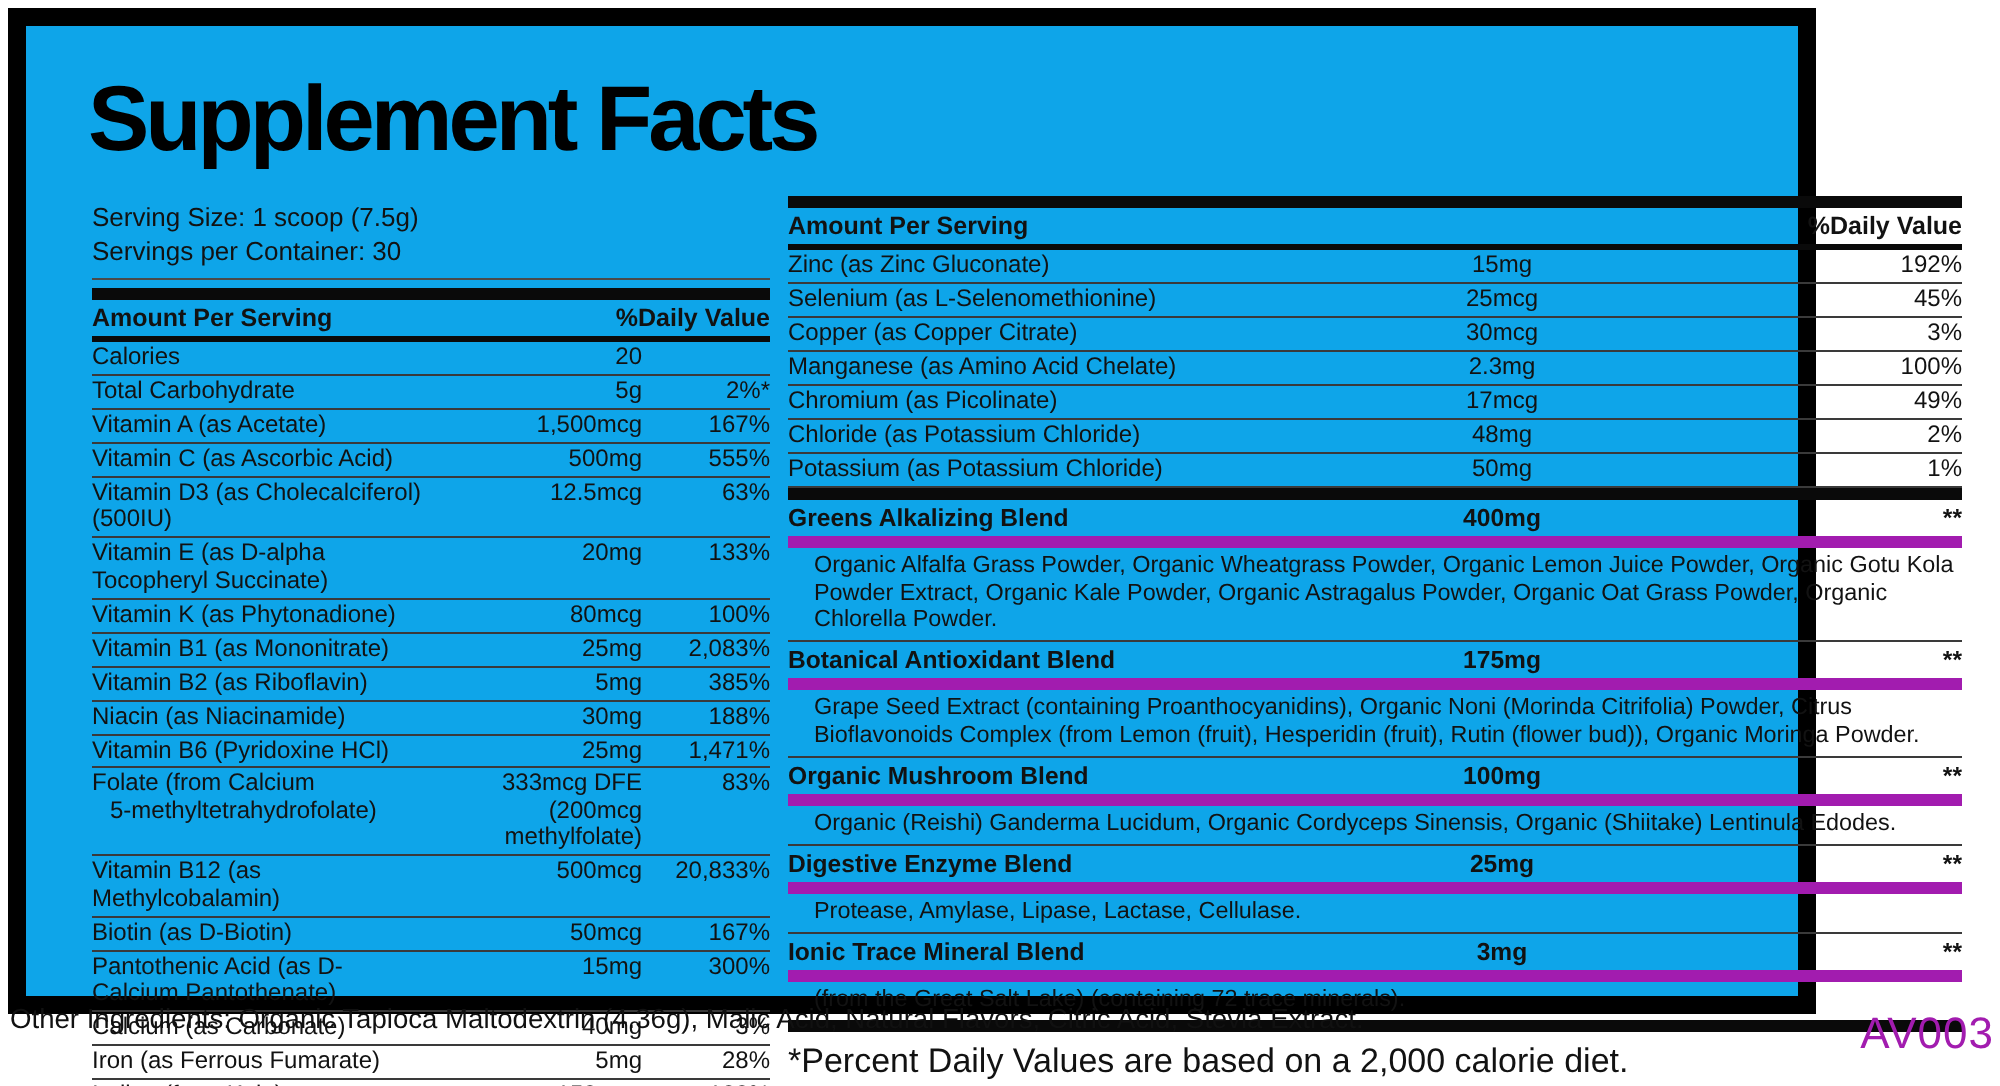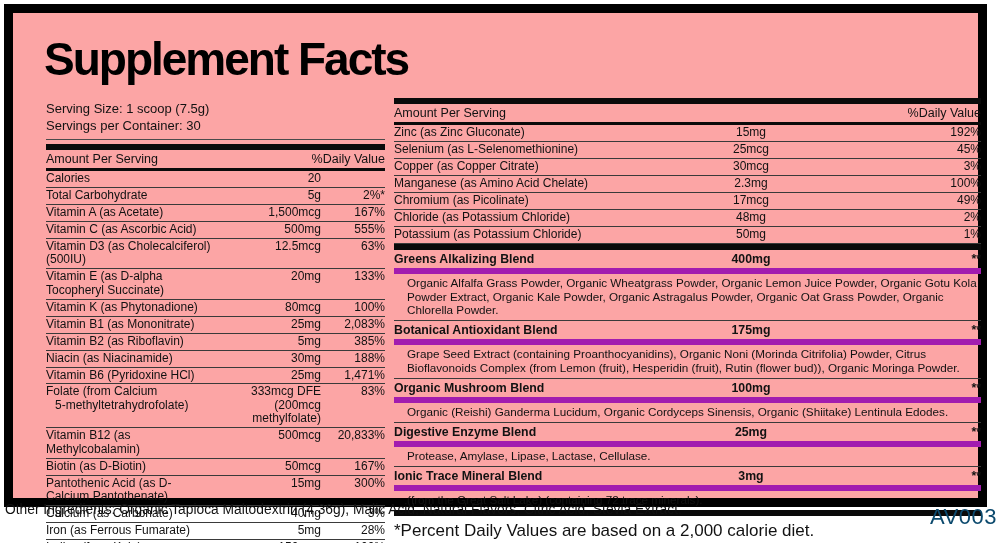--- a/index.html
+++ b/index.html
@@ -2,35 +2,35 @@
 <html><head>
 <meta charset="utf-8">
 <style>
   html,body{margin:0;padding:0;background:#fff;}
   body{
     width:1000px;height:543px;position:relative;overflow:hidden;
     font-family:"Liberation Sans",sans-serif;color:#121212;
     -webkit-font-smoothing:antialiased;
   }
   .label-frame{
-    position:absolute;left:4px;top:4px;width:983px;height:503px;
-    border:9px solid #000;box-sizing:border-box;background:#fca5a5;
+    position:absolute;left:4px;top:4px;width:904px;height:503px;
+    border:9px solid #000;box-sizing:border-box;background:#0ea5e9;
   }
   .col-left{position:absolute;left:33px;top:20px;width:339px;}
   .col-right{position:absolute;left:381px;top:85px;width:587px;}
 
   .title{
     font-size:46px;font-weight:700;letter-spacing:-2px;line-height:52px;
     margin:0 0 16px -2px;color:#000;white-space:nowrap;
   }
   .serving{font-size:13px;line-height:1.28;border-bottom:1px solid #4a4a4a;padding-bottom:5px;margin-bottom:4px;}
 
   .bar{height:6px;background:#0a0a0a;}
   .thead{
-    display:flex;align-items:flex-end;font-weight:400;font-size:12.5px;
+    display:flex;align-items:flex-end;font-weight:700;font-size:12.5px;
     padding:2px 0;border-bottom:3.5px solid #0a0a0a;
   }
   .thead .h-amt{flex:1;}
   .thead .h-dv{text-align:right;}
 
   .row{display:flex;border-bottom:1px solid #3a3a3a;padding:1px 0 1.5px 0;font-size:12px;line-height:1.12;}
   .row .name{flex:1;padding-right:4px;}
   .row .line2{padding-left:9px;}
   .lt .amt{width:105px;text-align:right;}
   .lt .dv{width:64px;text-align:right;}
@@ -46,21 +46,21 @@
     font-size:11.7px;line-height:1.18;padding:2px 0 3px 13px;
     border-bottom:1px solid #3a3a3a;
   }
   .blend:last-child .blend-ing{border-bottom:none;}
 
   .footnotes{font-size:17px;line-height:1.3;padding-top:4px;}
 
   .bottom-row{position:absolute;left:5px;top:502px;width:990px;}
   .other-ing{font-size:13.8px;color:#111;}
   .product-code{
-    position:absolute;right:3px;top:504px;font-size:22px;color:#0c4a6e;letter-spacing:0.5px;
+    position:absolute;right:3px;top:504px;font-size:22px;color:#a21caf;letter-spacing:0.5px;
   }
 </style>
 </head>
 <body>
 
 <div class="label-frame">
 
   <div class="col-left">
     <h1 class="title">Supplement Facts</h1>
 

